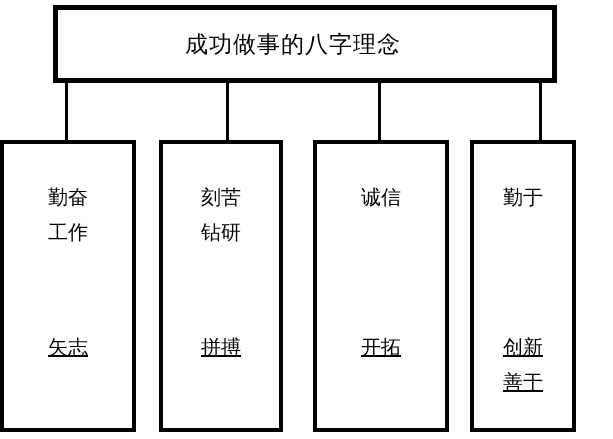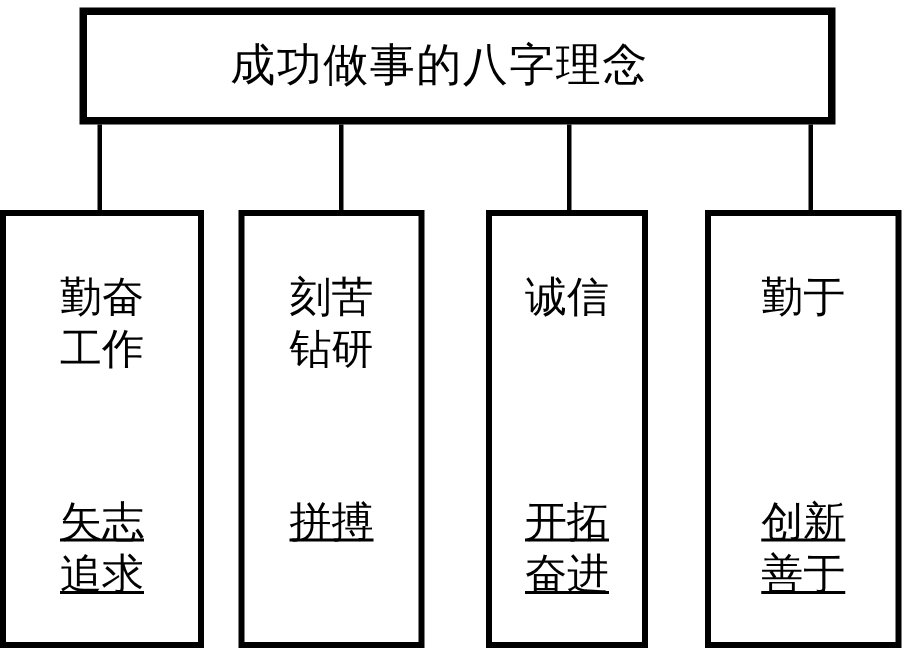--- a/index.html
+++ b/index.html
@@ -30,21 +30,21 @@
     height: 78px;
     border: 5px solid #000000;
     box-sizing: border-box;
     background: #ffffff;
     display: flex;
     align-items: center;
     justify-content: center;
   }
   .root-title {
     font-family: "DejaVu Serif", "Liberation Serif", serif;
-    font-size: 30px;
+    font-size: 23px;
     line-height: 1;
     letter-spacing: 1px;
     color: #000000;
     white-space: nowrap;
     text-align: center;
     
     transform: translateX(-12px);
   }
 
   
@@ -66,21 +66,21 @@
     background: #ffffff;
   }
 
   .leaf-text-top,
   .leaf-text-bottom {
     position: absolute;
     left: 0;
     right: 0;
     text-align: center;
     font-family: "DejaVu Serif", "Liberation Serif", serif;
-    font-size: 28px;
+    font-size: 20px;
     line-height: 35px;
     letter-spacing: 0px;
     color: #000000;
   }
   .leaf-text-top {
     top: 36px;
   }
   .leaf-text-bottom {
     top: 186px;
     text-decoration: underline;
@@ -104,45 +104,43 @@
   <div class="connector" style="left:378px;"></div>
   <div class="connector" style="left:539px;"></div>
 
   <div class="leaf-box" style="left:0px; width:136px;">
     <div class="leaf-text-top">
       <span class="phrase-line">勤奋</span>
       <span class="phrase-line">工作</span>
     </div>
     <div class="leaf-text-bottom">
       <span class="phrase-line">矢志</span>
-      <span class="phrase-line">追求</span>
     </div>
   </div>
 
   <div class="leaf-box" style="left:159px; width:124px;">
     <div class="leaf-text-top">
       <span class="phrase-line">刻苦</span>
       <span class="phrase-line">钻研</span>
     </div>
     <div class="leaf-text-bottom">
       <span class="phrase-line">拼搏</span>
     </div>
   </div>
 
-  <div class="leaf-box" style="left:324px; width:108px;padding-left:12px;">
+  <div class="leaf-box" style="left:313px; width:136px;padding-left:12px;">
     <div class="leaf-text-top">
       <span class="phrase-line">诚信</span>
     </div>
     <div class="leaf-text-bottom">
       <span class="phrase-line">开拓</span>
-      <span class="phrase-line">奋进</span>
     </div>
   </div>
 
-  <div class="leaf-box" style="left:470px; width:131px;padding-left:44px;">
+  <div class="leaf-box" style="left:470px; width:106px;padding-left:44px;">
     <div class="leaf-text-top">
       <span class="phrase-line">勤于</span>
     </div>
     <div class="leaf-text-bottom">
       <span class="phrase-line">创新</span>
       <span class="phrase-line">善于</span>
     </div>
   </div>
 
 </div>

